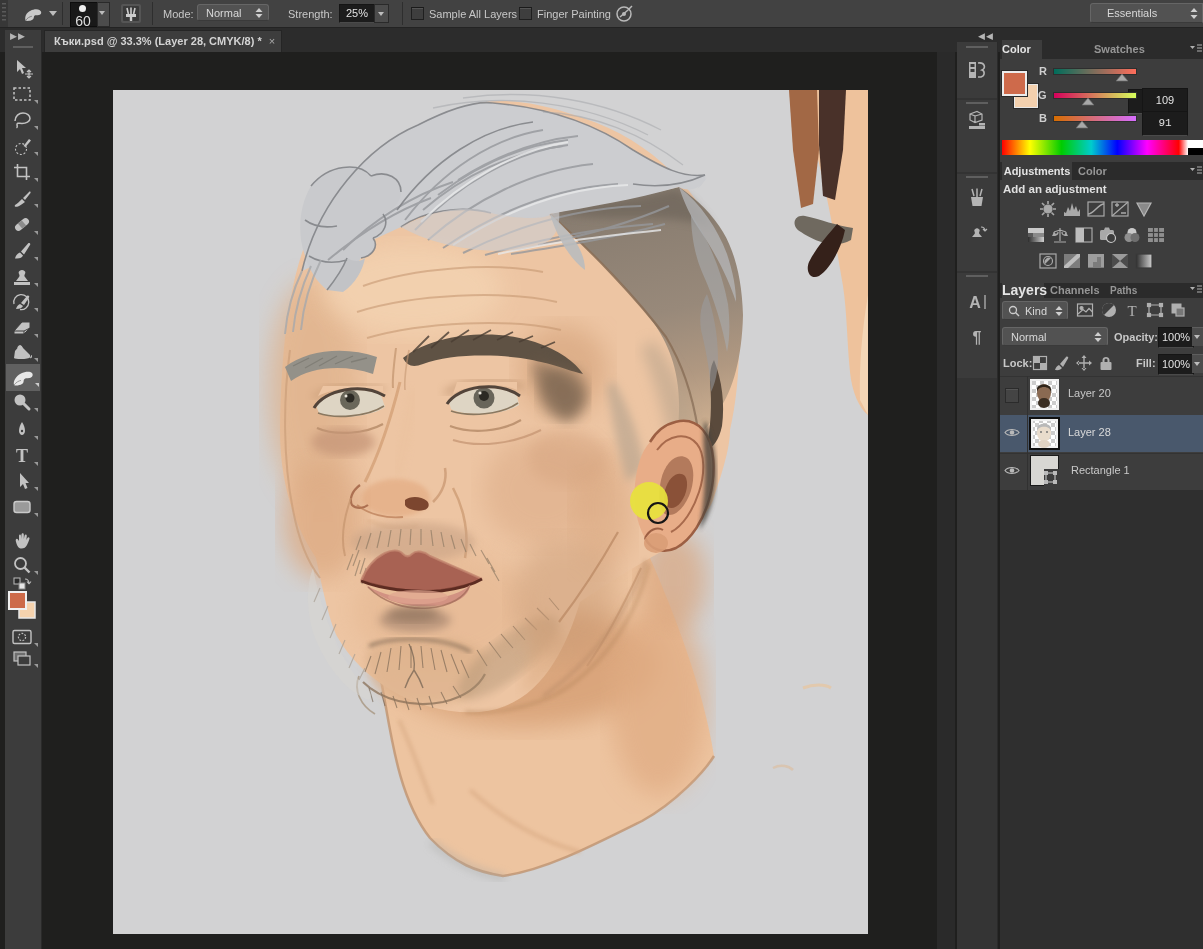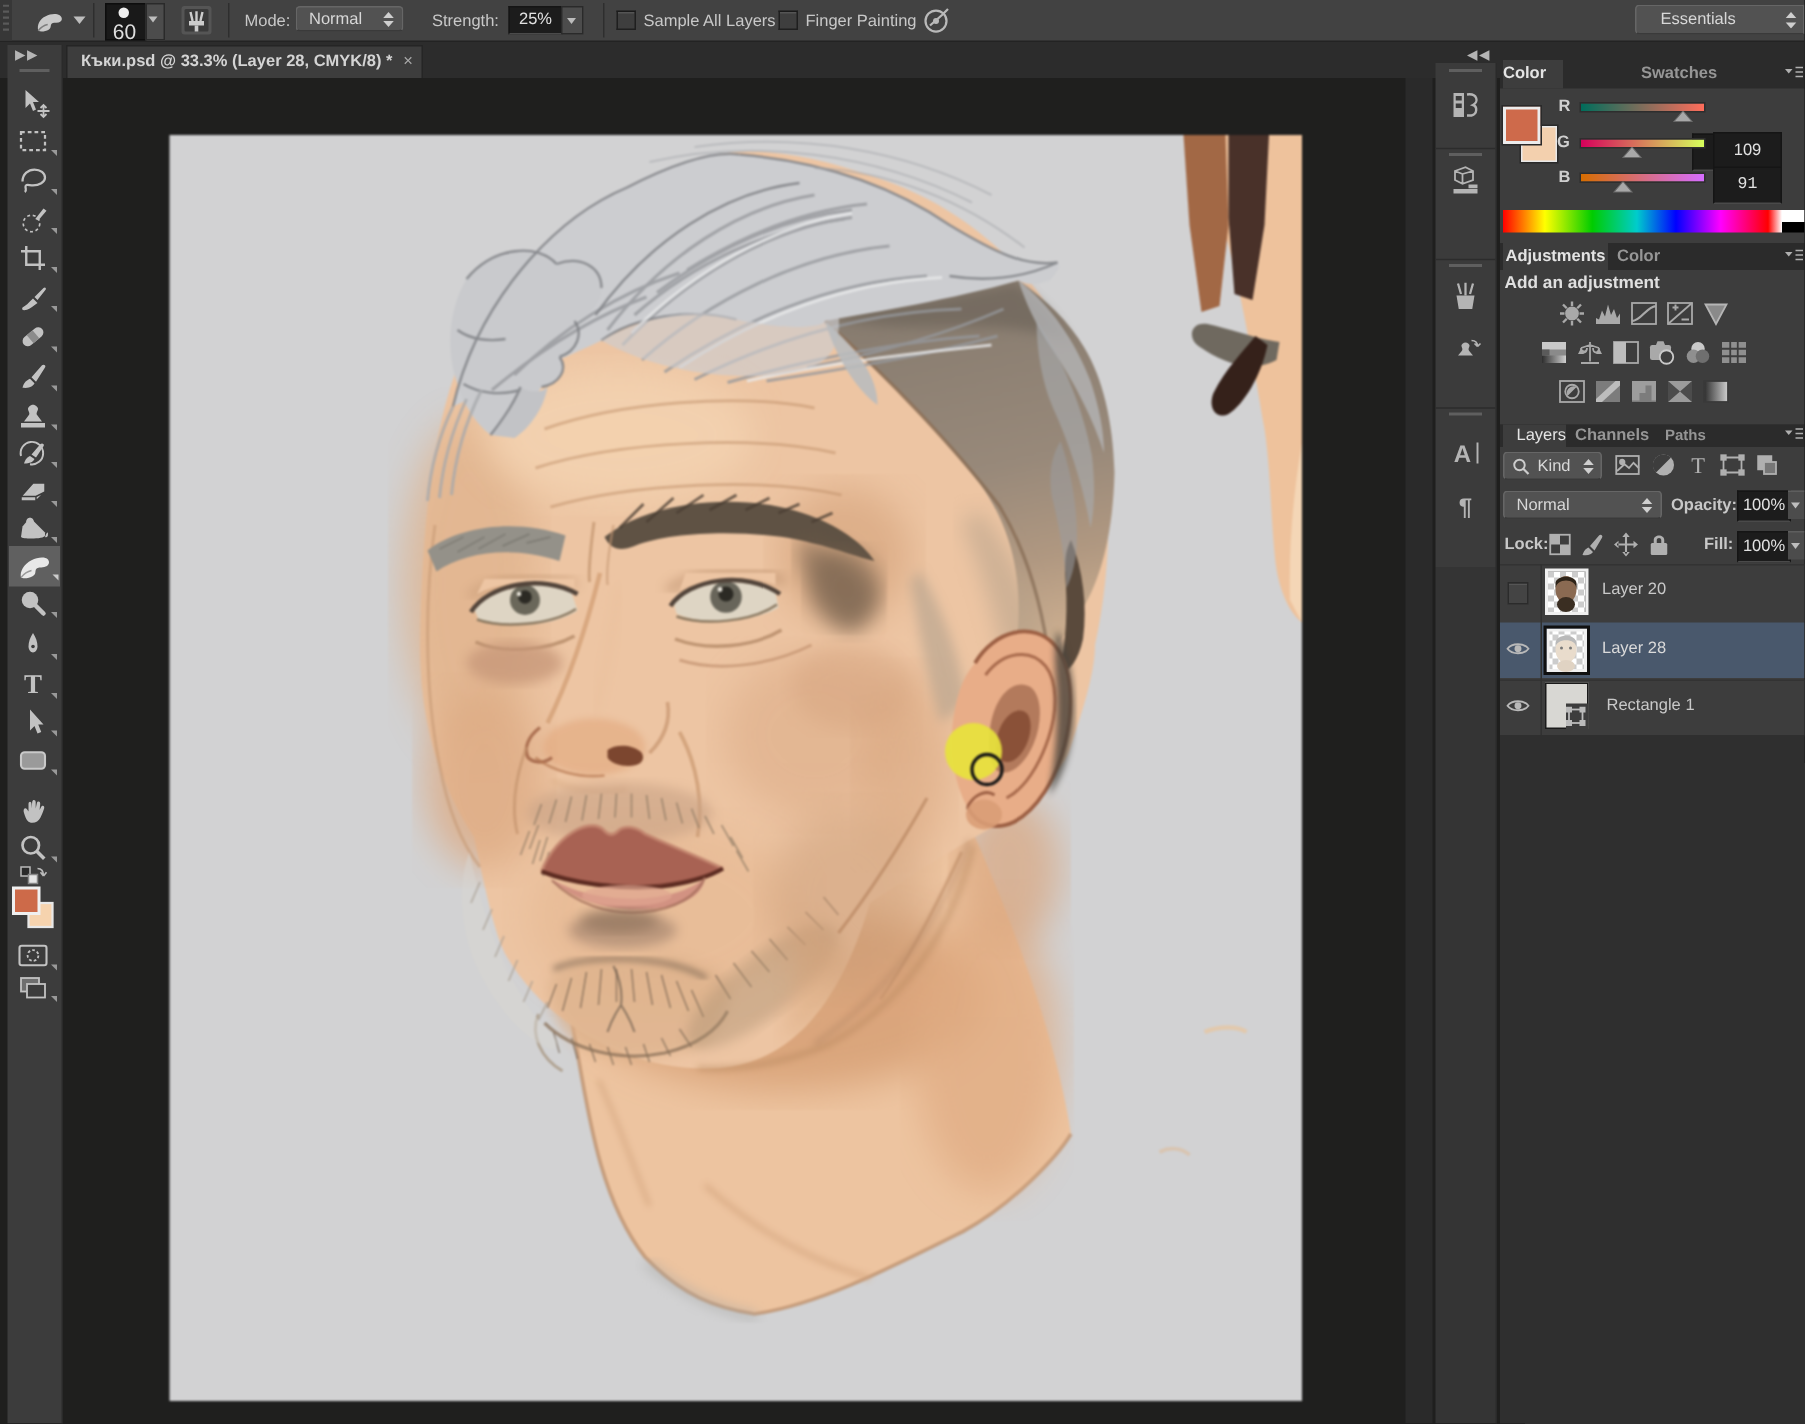--- a/index.html
+++ b/index.html
@@ -680,21 +680,21 @@
   </g>
   <defs>
         <linearGradient id="gm" x1="0" y1="0" x2="1" y2="0">
           <stop offset="0" stop-color="#2e2e2e"></stop>
           <stop offset="1" stop-color="#cfcfcf"></stop>
         </linearGradient>
       </defs>
  </svg>
 
  <div class="abs" style="left:0;top:255px;width:203px;height:15px;background:#2b2b2b;"></div>
- <div class="abs" style="left:2px;top:255px;width:42px;height:15px;background:#3d3d3d;color:#e4e4e4;font-size:11px;font-weight:normal;text-align:right;line-height:15px;">Layers</div>
+ <div class="abs" style="left:2px;top:255px;width:42px;height:15px;background:#3d3d3d;color:#e4e4e4;font-size:14px;font-weight:bold;text-align:right;line-height:15px;">Layers</div>
  <div class="abs" style="left:50px;top:255px;width:56px;height:15px;color:#969696;font-size:11px;font-weight:bold;line-height:15px;">Channels</div>
  <div class="abs" style="left:110px;top:255px;width:36px;height:15px;color:#969696;font-size:10px;font-weight:bold;line-height:15px;">Paths</div>
  <svg class="abs" style="left:190px;top:257px;" width="12" height="10">
       <path d="M0 2 l5 0 l-2.5 3 Z" fill="#b0b0b0"></path>
       <g stroke="#b0b0b0">
         <line x1="7" y1="1" x2="12" y2="1"></line>
         <line x1="7" y1="4" x2="12" y2="4"></line>
         <line x1="7" y1="7" x2="12" y2="7"></line>
       </g>
     </svg>

